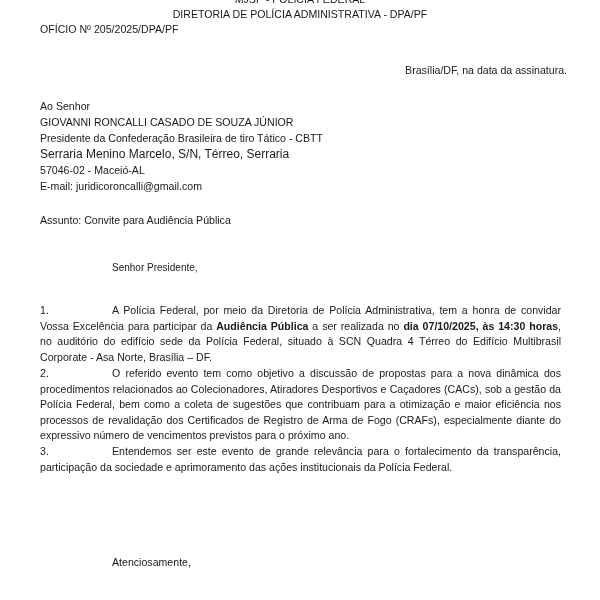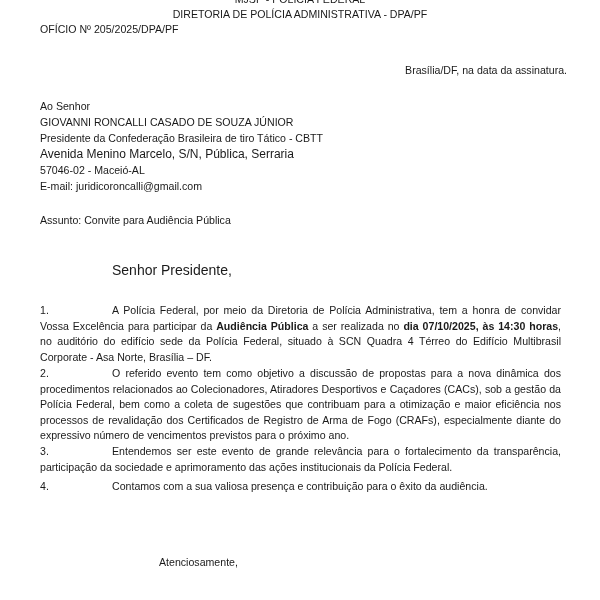--- a/index.html
+++ b/index.html
@@ -49,21 +49,21 @@
     .addr .street { font-size: 12px; }
     .subject {
       position: absolute;
       left: 40px; top: 214px;
       font-weight: normal;
       font-size: 10.6px;
     }
     .salutation {
       position: absolute;
       left: 112px; top: 262px;
-      font-size: 14px;
+      font-size: 10px;
     }
     .para {
       position: absolute;
       left: 40px;
       width: 521px;
       font-size: 10.6px;
       line-height: 15.5px;
       text-align: justify;
     }
     .para .num {
@@ -77,60 +77,56 @@
     .p5 { top: 498px; }
     .para b { font-weight: bold; }
     .link {
       color: #1f5fa8;
       text-decoration: underline;
     }
     .closing {
       position: absolute;
       left: 112px; top: 556px;
       font-size: 10.6px;
-      margin-left: 47px;
     }
   </style>
 </head>
 <body>
 
 <div class="page">
 
   <div class="hdr hdr-1">MJSP - POLÍCIA FEDERAL</div>
   <div class="hdr hdr-2">DIRETORIA DE POLÍCIA ADMINISTRATIVA - DPA/PF</div>
 
   <div class="oficio">OFÍCIO Nº 205/2025/DPA/PF</div>
 
   <div class="place-date">Brasília/DF, na data da assinatura.</div>
 
   <div class="addr">
     <div>Ao Senhor</div>
     <div>GIOVANNI RONCALLI CASADO DE SOUZA JÚNIOR</div>
     <div>Presidente da Confederação Brasileira de tiro Tático - CBTT</div>
-    <div class="street">Avenida Menino Marcelo, S/N, Pública, Serraria</div>
+    <div class="street">Serraria Menino Marcelo, S/N, Térreo, Serraria</div>
     <div>57046-02 - Maceió-AL</div>
     <div>E-mail: juridicoroncalli@gmail.com</div>
   </div>
 
   <div class="subject">Assunto: Convite para Audiência Pública</div>
 
   <div class="salutation">Senhor Presidente,</div>
 
   <div class="para p1">
     <span class="num">1.</span><span>A Polícia Federal, por meio da Diretoria de Polícia Administrativa, tem a honra de convidar Vossa Excelência para participar da </span><b>Audiência Pública</b><span> a ser realizada no </span><b>dia 07/10/2025, às 14:30 horas</b><span>, no auditório do edifício sede da Polícia Federal, situado à SCN Quadra 4 Térreo do Edifício Multibrasil Corporate - Asa Norte, Brasília – DF.</span>
   </div>
 
   <div class="para p2">
     <span class="num">2.</span><span>O referido evento tem como objetivo a discussão de propostas para a nova dinâmica dos procedimentos relacionados ao Colecionadores, Atiradores Desportivos e Caçadores (CACs), sob a gestão da Polícia Federal, bem como a coleta de sugestões que contribuam para a otimização e maior eficiência nos processos de revalidação dos Certificados de Registro de Arma de Fogo (CRAFs), especialmente diante do expressivo número de vencimentos previstos para o próximo ano.</span>
   </div>
 
   <div class="para p3">
     <span class="num">3.</span><span>Entendemos ser este evento de grande relevância para o fortalecimento da transparência, participação da sociedade e aprimoramento das ações institucionais da Polícia Federal.</span>
   </div>
 
-  <div class="para p4">
-    <span class="num">4.</span><span>Contamos com a sua valiosa presença e contribuição para o êxito da audiência.</span>
-  </div>
 
 
   <div class="closing">Atenciosamente,</div>
 
 </div>
 
 </body></html>

